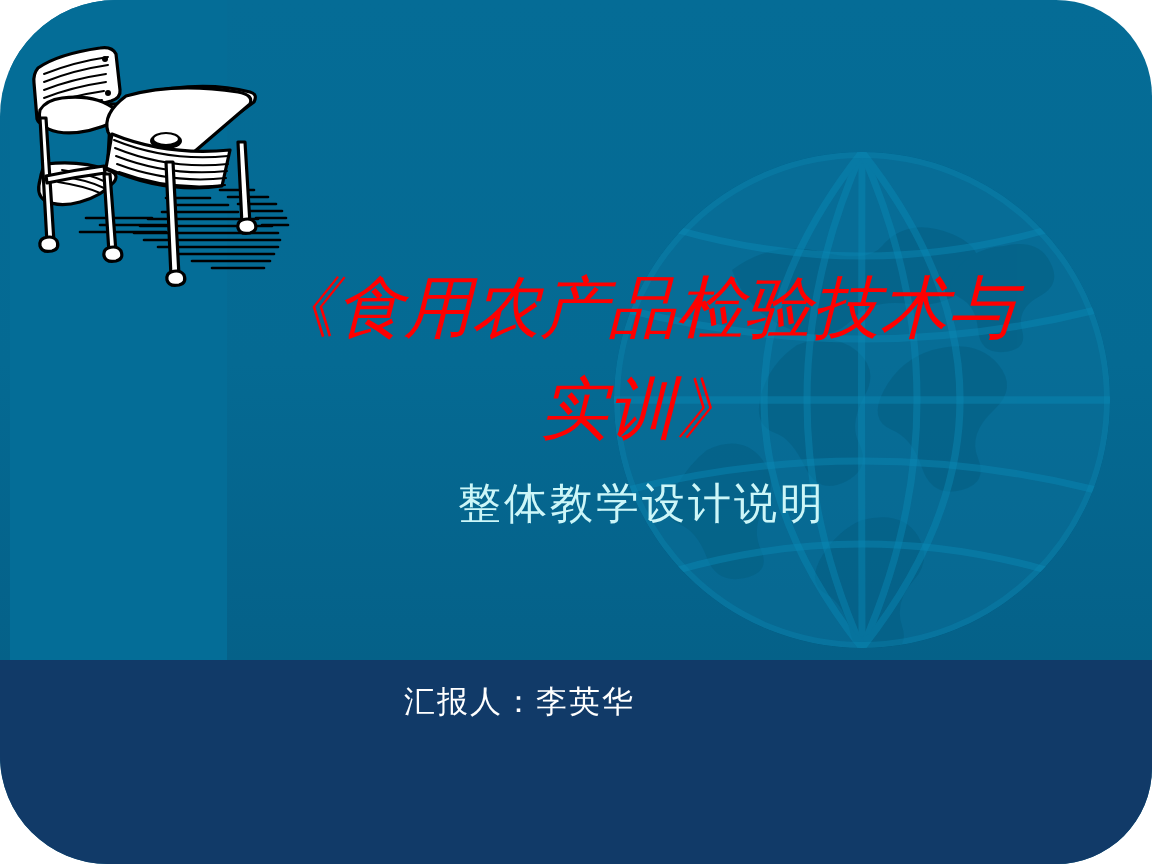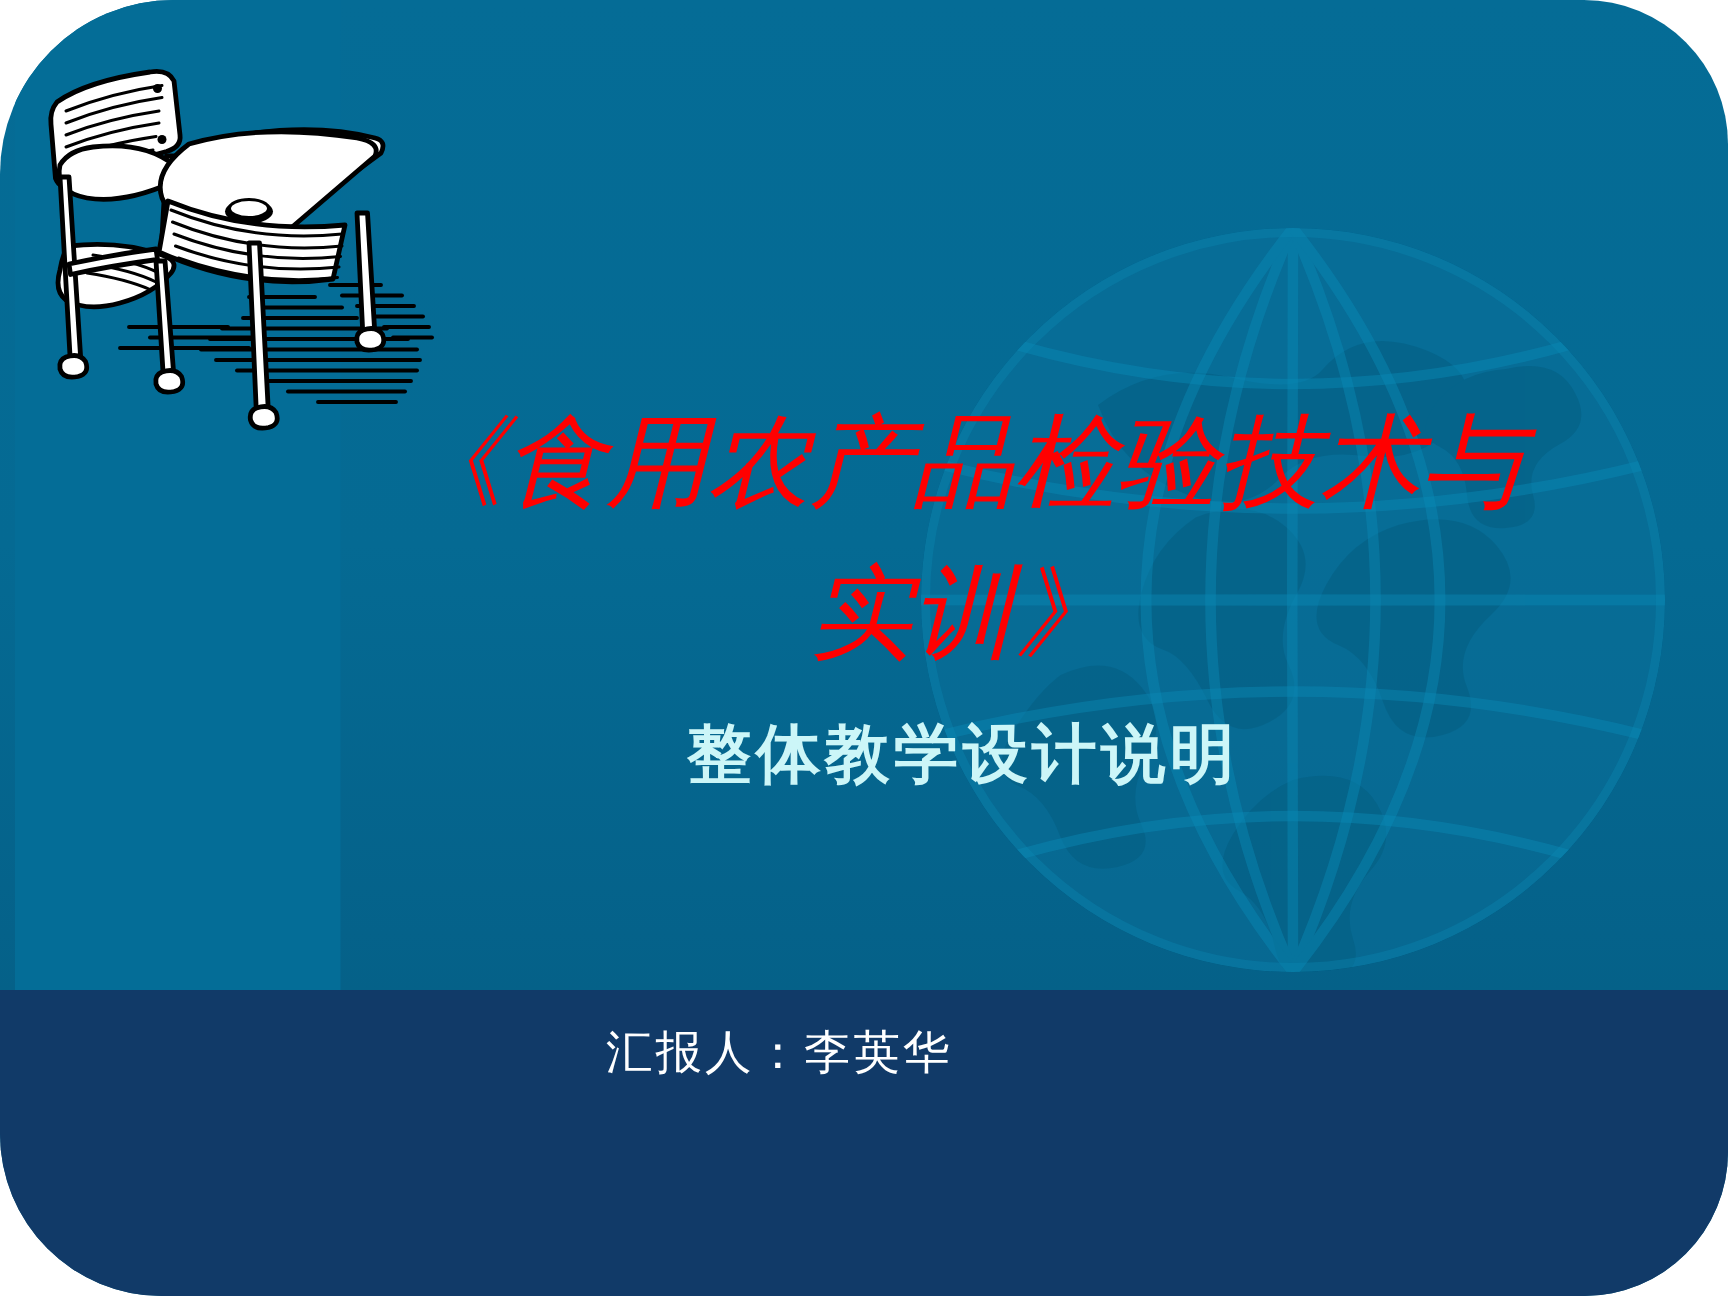--- a/index.html
+++ b/index.html
@@ -100,21 +100,21 @@
   #subtitle-block {
     position: absolute;
     left: 236px;
     top: 478px;
     width: 812px;
     text-align: center;
   }
   #subtitle {
     margin: 0;
     font-family: "DejaVu Serif", "Liberation Serif", serif;
-    font-weight: 700;
+    font-weight: 400;
     font-size: 43px;
     line-height: 1.2;
     letter-spacing: 3px;
     color: #ccf6f8;
   }
 
   #presenter-block {
     position: absolute;
     left: 404px;
     top: 683px;

